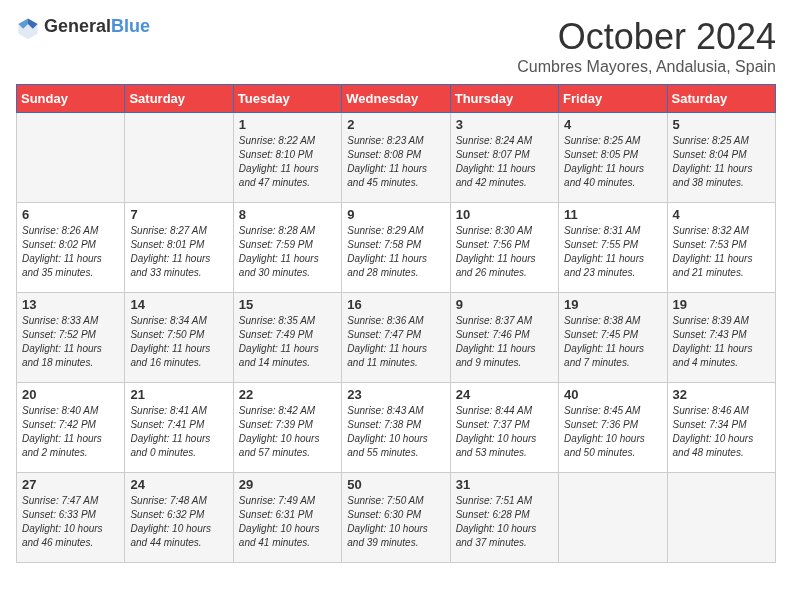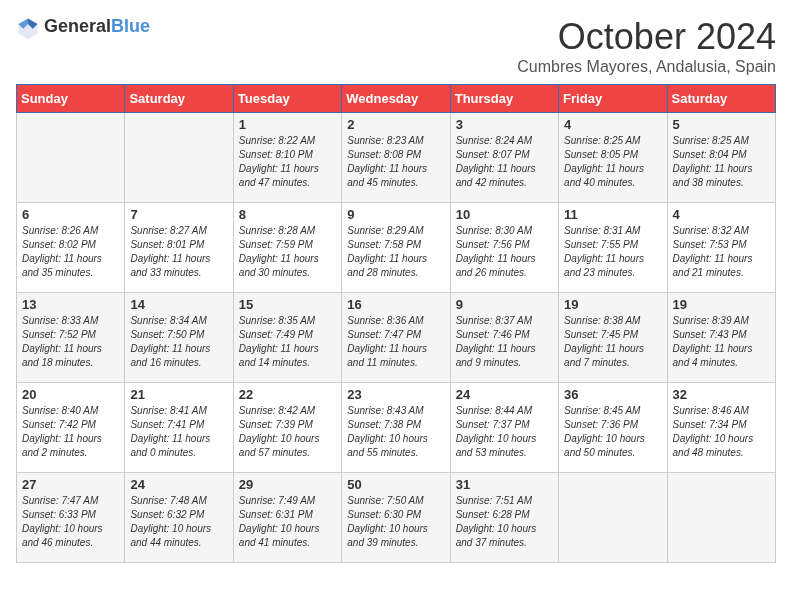--- a/index.html
+++ b/index.html
@@ -220,21 +220,21 @@
         </td>
         <td>
           <span class="day-number">23</span>
           <div class="day-info">Sunrise: 8:43 AM<br>Sunset: 7:38 PM<br>Daylight: 10 hours and 55 minutes.</div>
         </td>
         <td>
           <span class="day-number">24</span>
           <div class="day-info">Sunrise: 8:44 AM<br>Sunset: 7:37 PM<br>Daylight: 10 hours and 53 minutes.</div>
         </td>
         <td>
-          <span class="day-number">36</span>
+          <span class="day-number">40</span>
           <div class="day-info">Sunrise: 8:45 AM<br>Sunset: 7:36 PM<br>Daylight: 10 hours and 50 minutes.</div>
         </td>
         <td>
           <span class="day-number">32</span>
           <div class="day-info">Sunrise: 8:46 AM<br>Sunset: 7:34 PM<br>Daylight: 10 hours and 48 minutes.</div>
         </td>
       </tr>
       <tr>
         <td>
           <span class="day-number">27</span>

